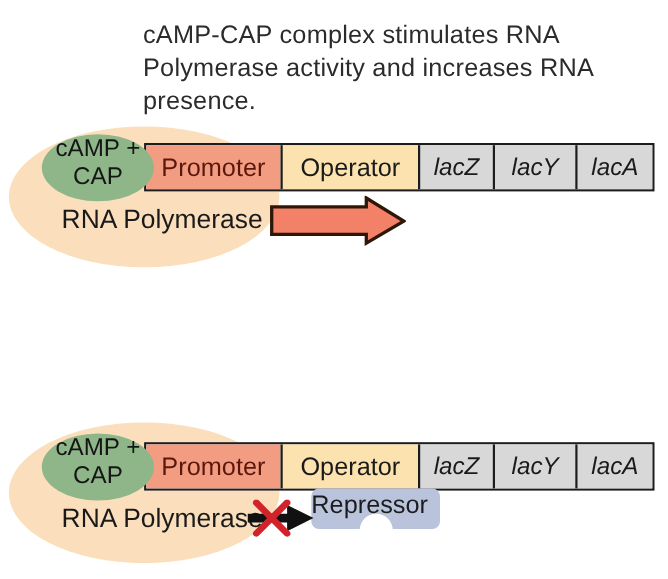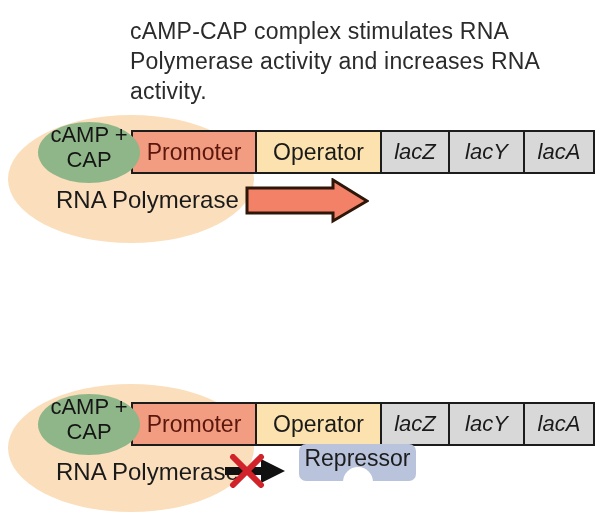--- a/index.html
+++ b/index.html
@@ -54,42 +54,40 @@
     color:#1a1a1a;
     z-index:3;
     white-space:nowrap;
   }
   .icon-layer{z-index:4;}
   .repressor{
     background:var(--repressor_fill,#B9C3DB);
     border-radius:7px;
     z-index:3;
     overflow:hidden;
-    text-align:center;
     font-size:23px;
     color:#1c1c1c;
     padding-top:1px;
-    margin-left:16px;
   }
   .repressor .notch{
     position:absolute;
     left:50%;bottom:-16px;margin-left:-15px;
     width:30px;height:30px;border-radius:50%;
     background:#ffffff;
   }
 </style>
 </head>
 <body>
 
 <div class="stage">
 
   <div class="abs caption" style="left:130px;top:16px;">
     <div>cAMP-CAP complex stimulates RNA</div>
     <div>Polymerase activity and increases RNA</div>
-    <div>activity.</div>
+    <div>presence.</div>
   </div>
 
   <div class="abs peach-ellipse" style="left:8px;top:115px;width:246px;height:128px;"></div>
 
   <div class="abs operon-bar" style="left:131px;top:130px;width:464px;height:44px;">
     <div class="seg seg-promoter" style="width:122px;">Promoter</div>
     <div class="seg seg-operator" style="width:125px;">Operator</div>
     <div class="seg seg-gene" style="width:68px;">lacZ</div>
     <div class="seg seg-gene" style="width:75px;">lacY</div>
     <div class="seg seg-gene" style="width:70px;">lacA</div>

